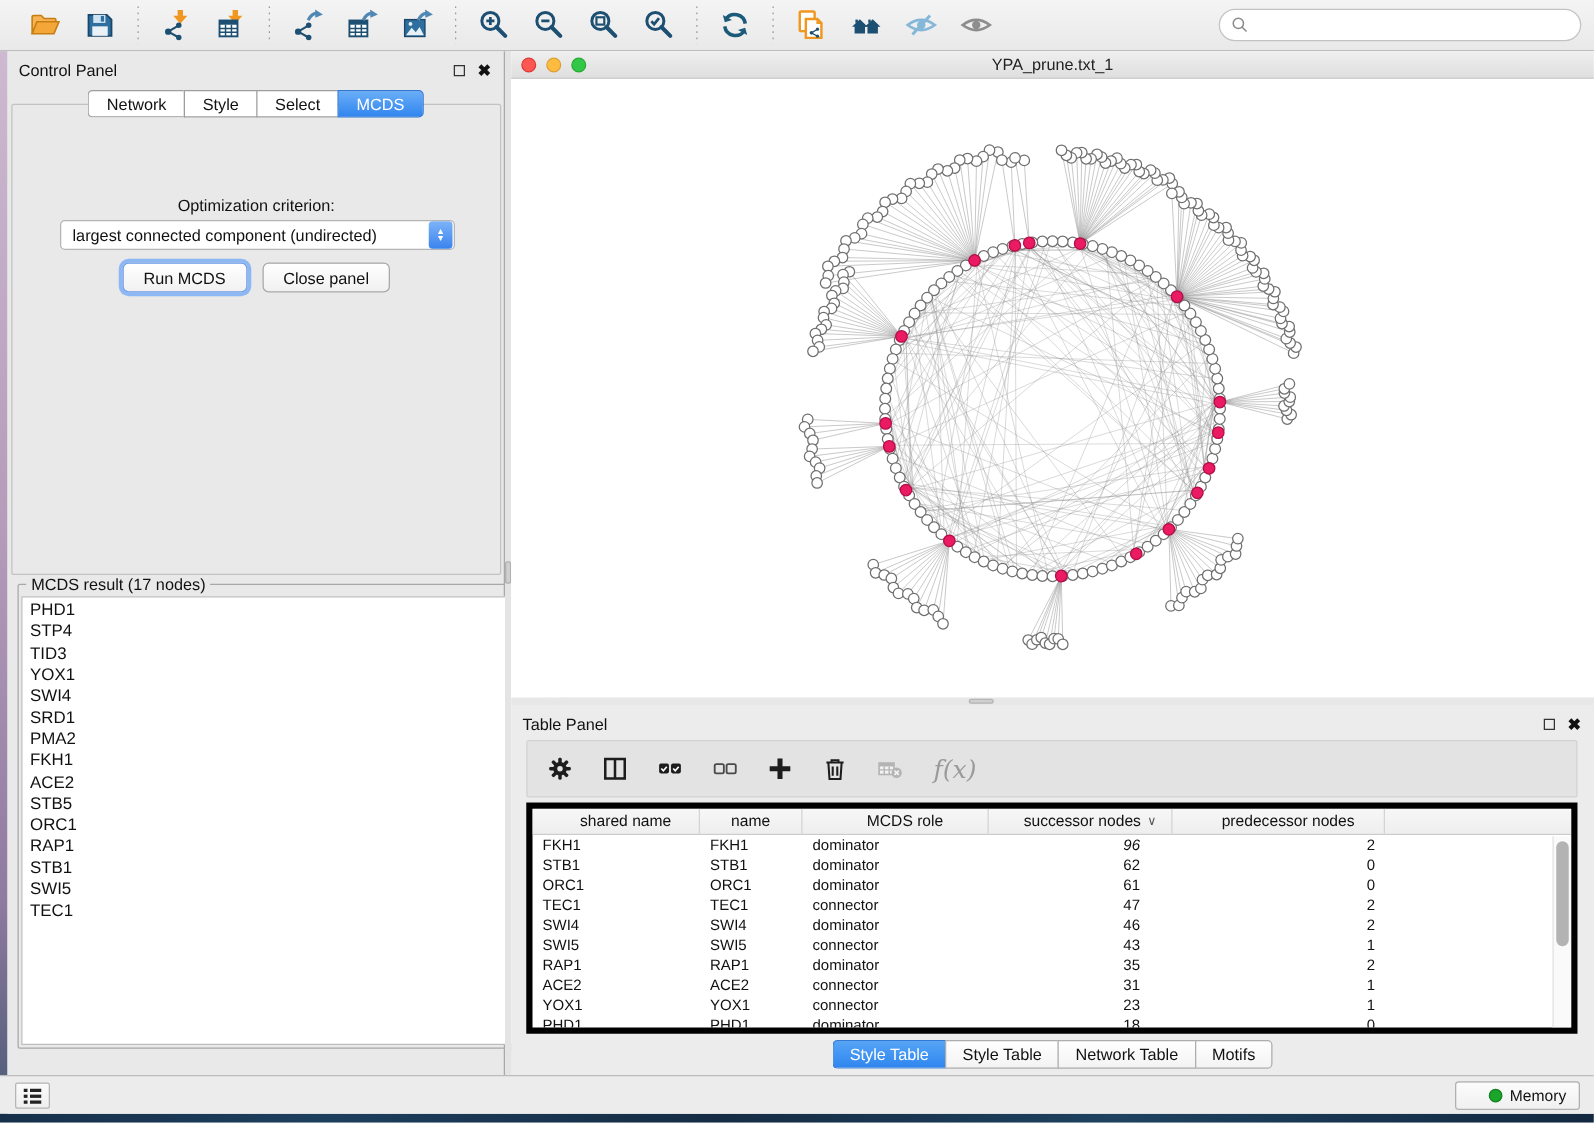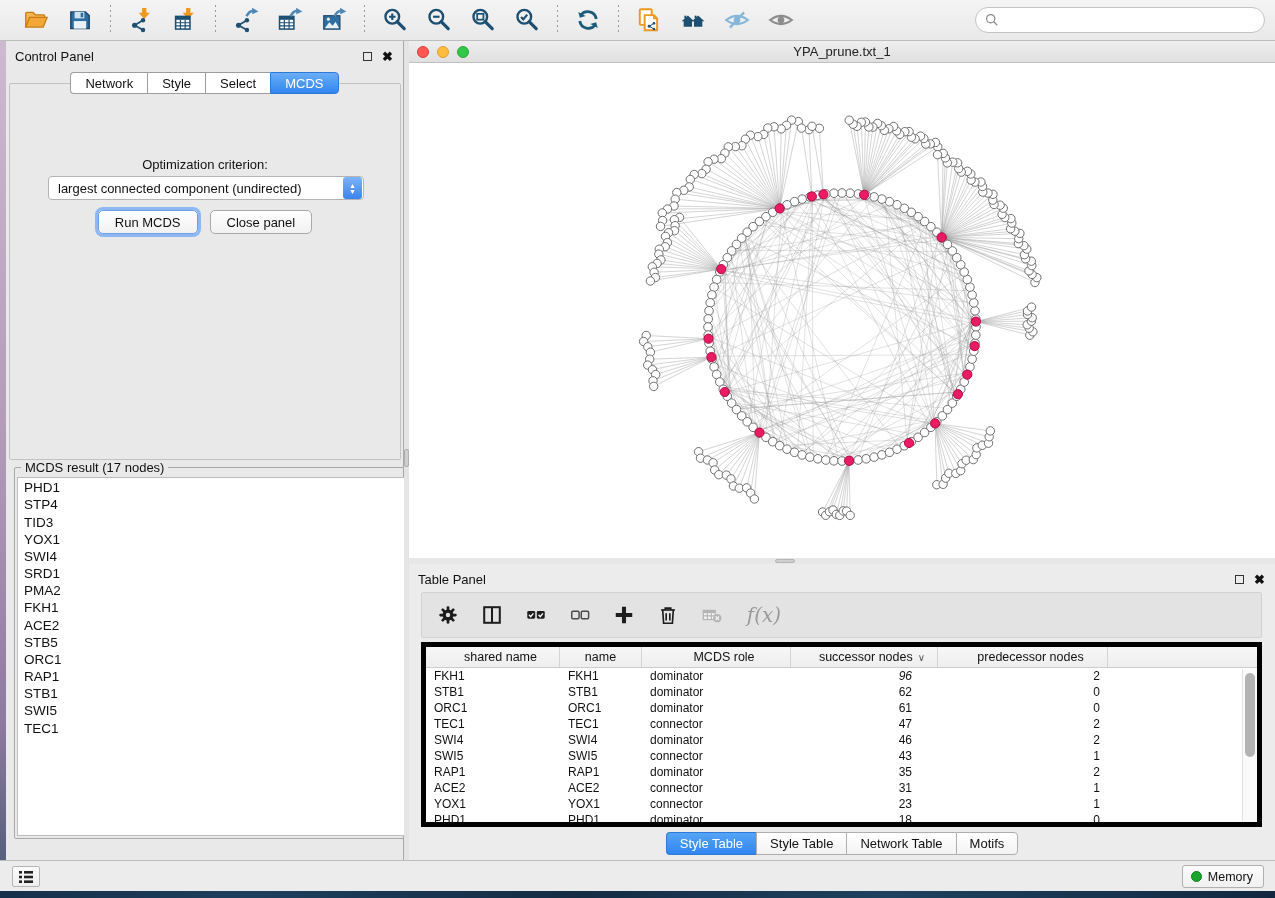--- a/index.html
+++ b/index.html
@@ -129,21 +129,21 @@
   .btab:last-child { border-radius:0 4px 4px 0; border-right:1px solid #aeaeae; }
   .btab.active { background:linear-gradient(#55a4f6,#2f86ef); color:#fff; border-color:#2d7ad9; }
 
   
   #status-bar { position:absolute; left:0; top:860px; width:1275px; height:31px;
     background:#ececec; border-top:1px solid #bcbcbc; }
   #list-btn { position:absolute; left:12px; top:5px; width:28px; height:21px;
     background:linear-gradient(#fbfbfb,#efefef); border:1px solid #b5b5b5; border-radius:2px;
     display:flex; align-items:center; justify-content:center; }
   #list-btn svg { width:16px; height:14px; }
-  #memory-btn { position:absolute; right:11px; top:4px; height:23px; padding:0 10px 0 8px;
+  #memory-btn { position:absolute; right:11px; top:4px; height:23px; padding:0 10px 0 26px;
     background:linear-gradient(#fcfcfc,#f0f0f0); border:1px solid #b0b0b0; border-radius:3px;
     display:flex; align-items:center; gap:6px; font-size:12.5px; color:#111; }
   #memory-dot { width:11px; height:11px; border-radius:50%; background:#1ca52b; border:1px solid #128020; }
 </style>
 </head>
 <body>
 
 <div id="desk-left"></div>
 <div id="desk-bottom"></div>
 

